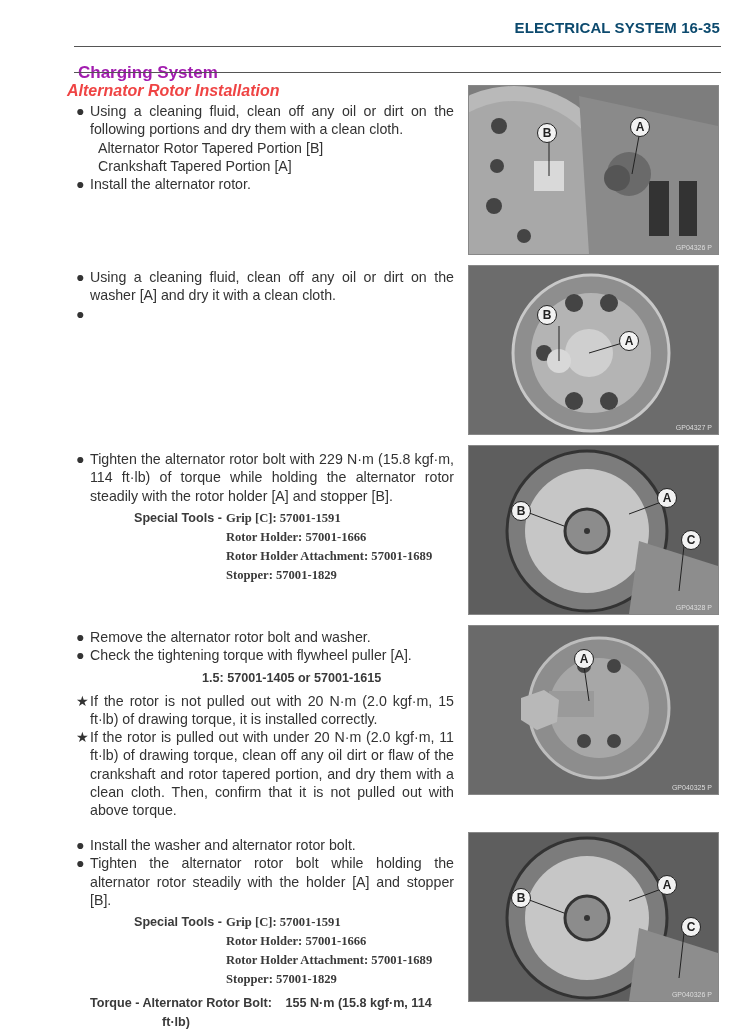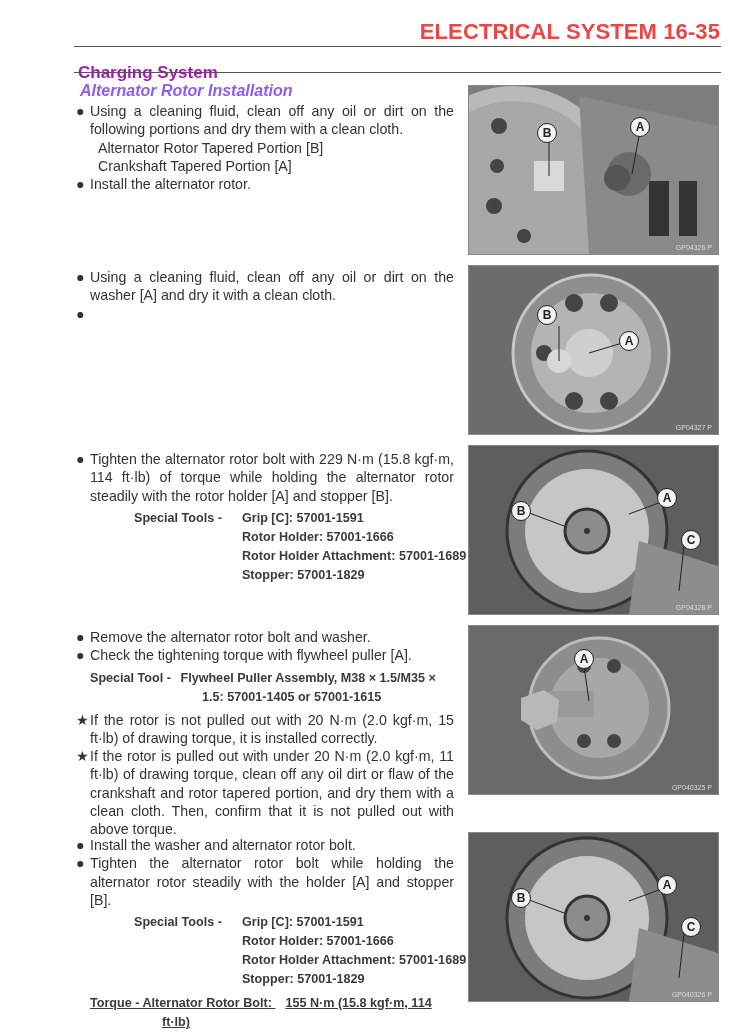--- a/index.html
+++ b/index.html
@@ -5,41 +5,41 @@
   html, body { margin: 0; padding: 0; background: #ffffff; }
   body {
     width: 751px; height: 1036px; position: relative; overflow: hidden;
     font-family: "Liberation Sans", sans-serif; color: #2b2b2b;
   }
   .page-header {
     position: absolute; left: 0; top: 0; width: 751px; height: 48px;
   }
   .page-header-title {
     position: absolute; right: 31px; top: 19px;
-    font-size: 22px; font-weight: bold; color: #ef4444; letter-spacing: 0.1px;
+    font-size: 15px; font-weight: bold; color: #0c4a6e; letter-spacing: 0.1px;
   }
   .rule { position: absolute; left: 74px; width: 647px; height: 1px; background: #555; }
   .rule-top { top: 46px; }
   .rule-section { top: 72px; }
   .section-title {
     position: absolute; left: 78px; top: 63px;
     font-size: 17px; font-weight: bold; color: #a21caf;
   }
   .sub-title {
-    position: absolute; left: 80px; top: 82px;
-    font-size: 16px; font-weight: bold; font-style: italic; color: #8b5cf6;
+    position: absolute; left: 67px; top: 82px;
+    font-size: 16px; font-weight: bold; font-style: italic; color: #ef4444;
   }
   .block { position: absolute; left: 76px; width: 378px; font-size: 14.2px; line-height: 18.3px; color: #333; }
   .item { position: relative; padding-left: 14px; text-align: justify; }
   .item .mark { position: absolute; left: 0; top: 0; }
   .indent { padding-left: 22px; }
   .tools { font-weight: bold; font-size: 12.6px; line-height: 19px; color: #3a3a3a; margin-top: 4px; padding-left: 14px; }
   .tools-row { display: flex; }
   .tools-label { white-space: nowrap; margin-left: 44px; }
-  .tools-values { margin-left: 20px; }
+  .tools-values { margin-left: 4px; font-family: Liberation Serif, serif; }
   .tools-values div { white-space: nowrap; }
   .star-item { position: relative; padding-left: 14px; text-align: justify; }
   .star-item .mark { position: absolute; left: 0; top: 0; }
   .photo {
     position: absolute; left: 468px; width: 249px;
     border: 1px solid #888; overflow: hidden;
     background: #6e6e6e;
   }
   .photo svg { display: block; }
   .photo-code {
@@ -107,24 +107,20 @@
 <div class="block" style="top:628px;">
   <div class="item">
     <span class="mark">●</span>
     <span>Remove the alternator rotor bolt and washer.</span>
   </div>
   <div class="item">
     <span class="mark">●</span>
     <span>Check the tightening torque with flywheel puller [A].</span>
   </div>
   <div class="tools">
-    <div style="white-space:nowrap;">
-      <span>Special Tool -</span>
-      <span style="margin-left:6px;">Flywheel Puller Assembly, M38 × 1.5/M35 ×</span>
-    </div>
     <div style="padding-left:112px;">1.5: 57001-1405 or 57001-1615</div>
   </div>
   <div class="star-item" style="margin-top:4px;">
     <span class="mark">★</span>
     <span>If the rotor is not pulled out with 20 N·m (2.0 kgf·m, 15 ft·lb) of drawing torque, it is installed correctly.</span>
   </div>
   <div class="star-item">
     <span class="mark">★</span>
     <span>If the rotor is pulled out with under 20 N·m (2.0 kgf·m, 11 ft·lb) of drawing torque, clean off any oil dirt or flaw of the crankshaft and rotor tapered portion, and dry them with a clean cloth. Then, confirm that it is not pulled out with above torque.</span>
   </div>
@@ -141,21 +137,21 @@
   </div>
   <div class="tools tools-row">
     <span class="tools-label">Special Tools -</span>
     <div class="tools-values">
       <div>Grip [C]: 57001-1591</div>
       <div>Rotor Holder: 57001-1666</div>
       <div>Rotor Holder Attachment: 57001-1689</div>
       <div>Stopper: 57001-1829</div>
     </div>
   </div>
-  <div class="tools" style="margin-top:5px;text-decoration:underline;">
+  <div class="tools" style="margin-top:5px;">
     <div style="white-space:nowrap;">
       <span>Torque - Alternator Rotor Bolt:</span>
       <span style="margin-left:10px;">155 N·m (15.8 kgf·m, 114</span>
     </div>
     <div style="padding-left:72px;">ft·lb)</div>
   </div>
   <div class="item" style="margin-top:2px;">
     <span class="mark">●</span>
     <span>Install the removed parts.</span>
   </div>

